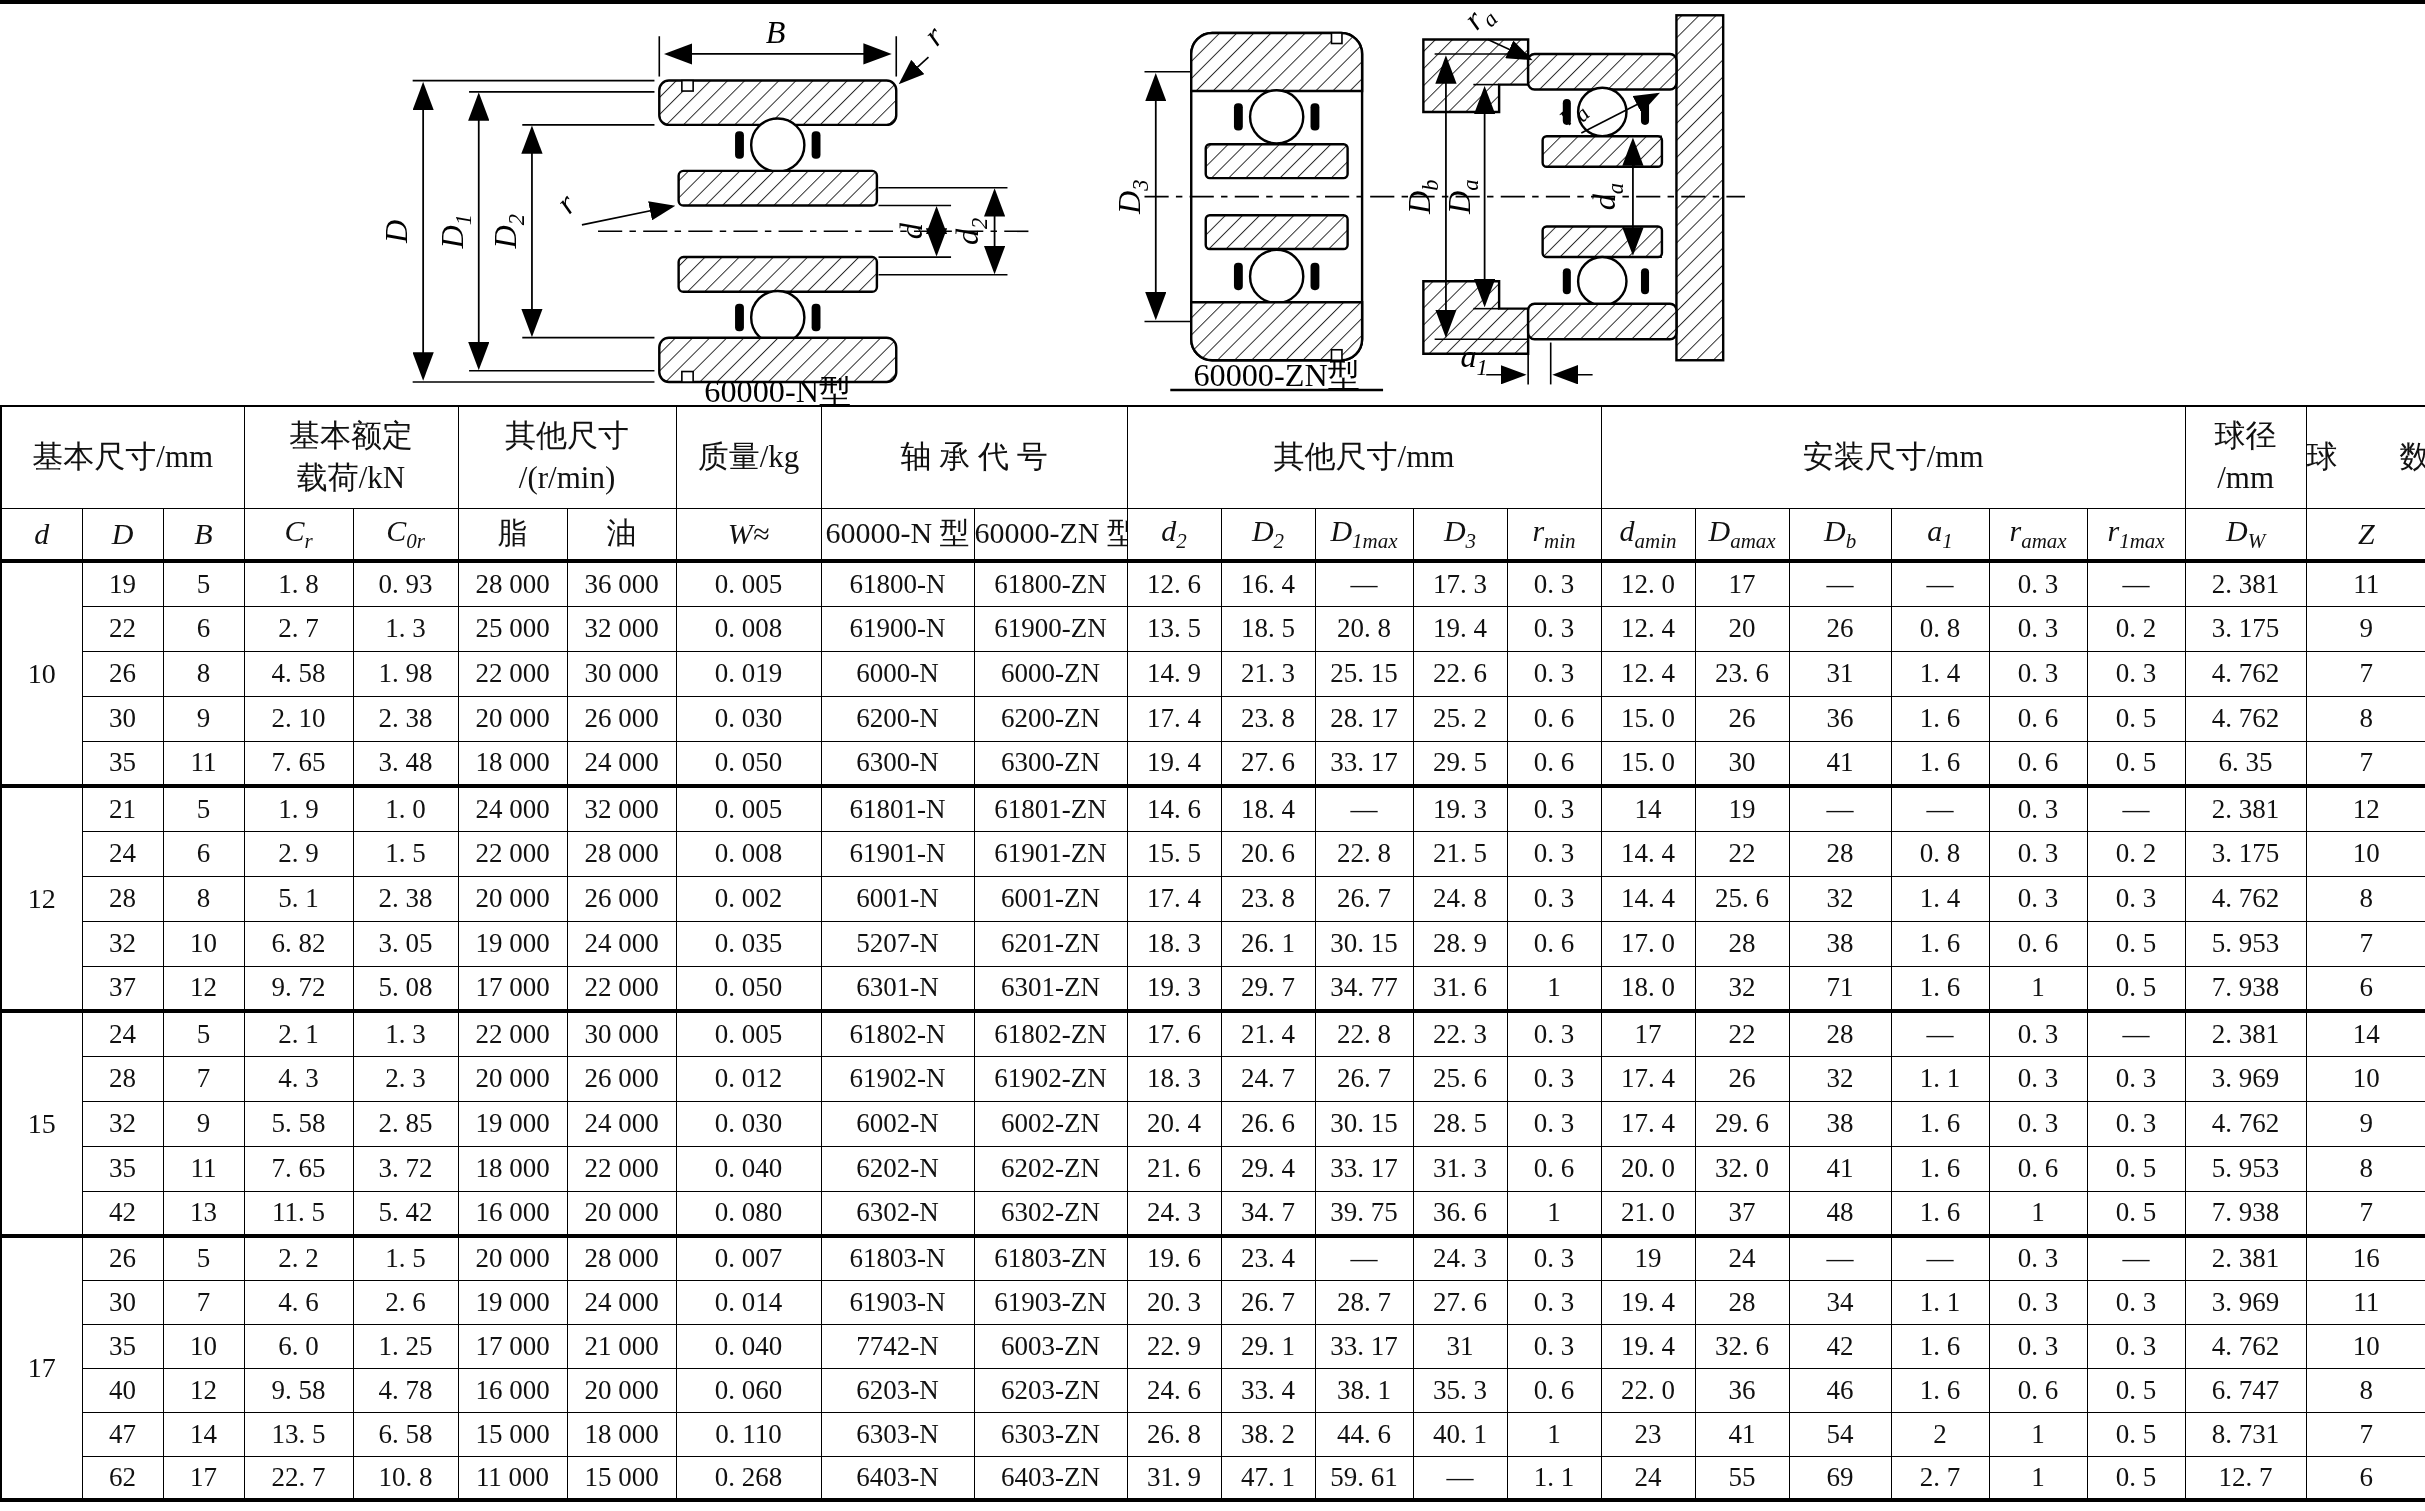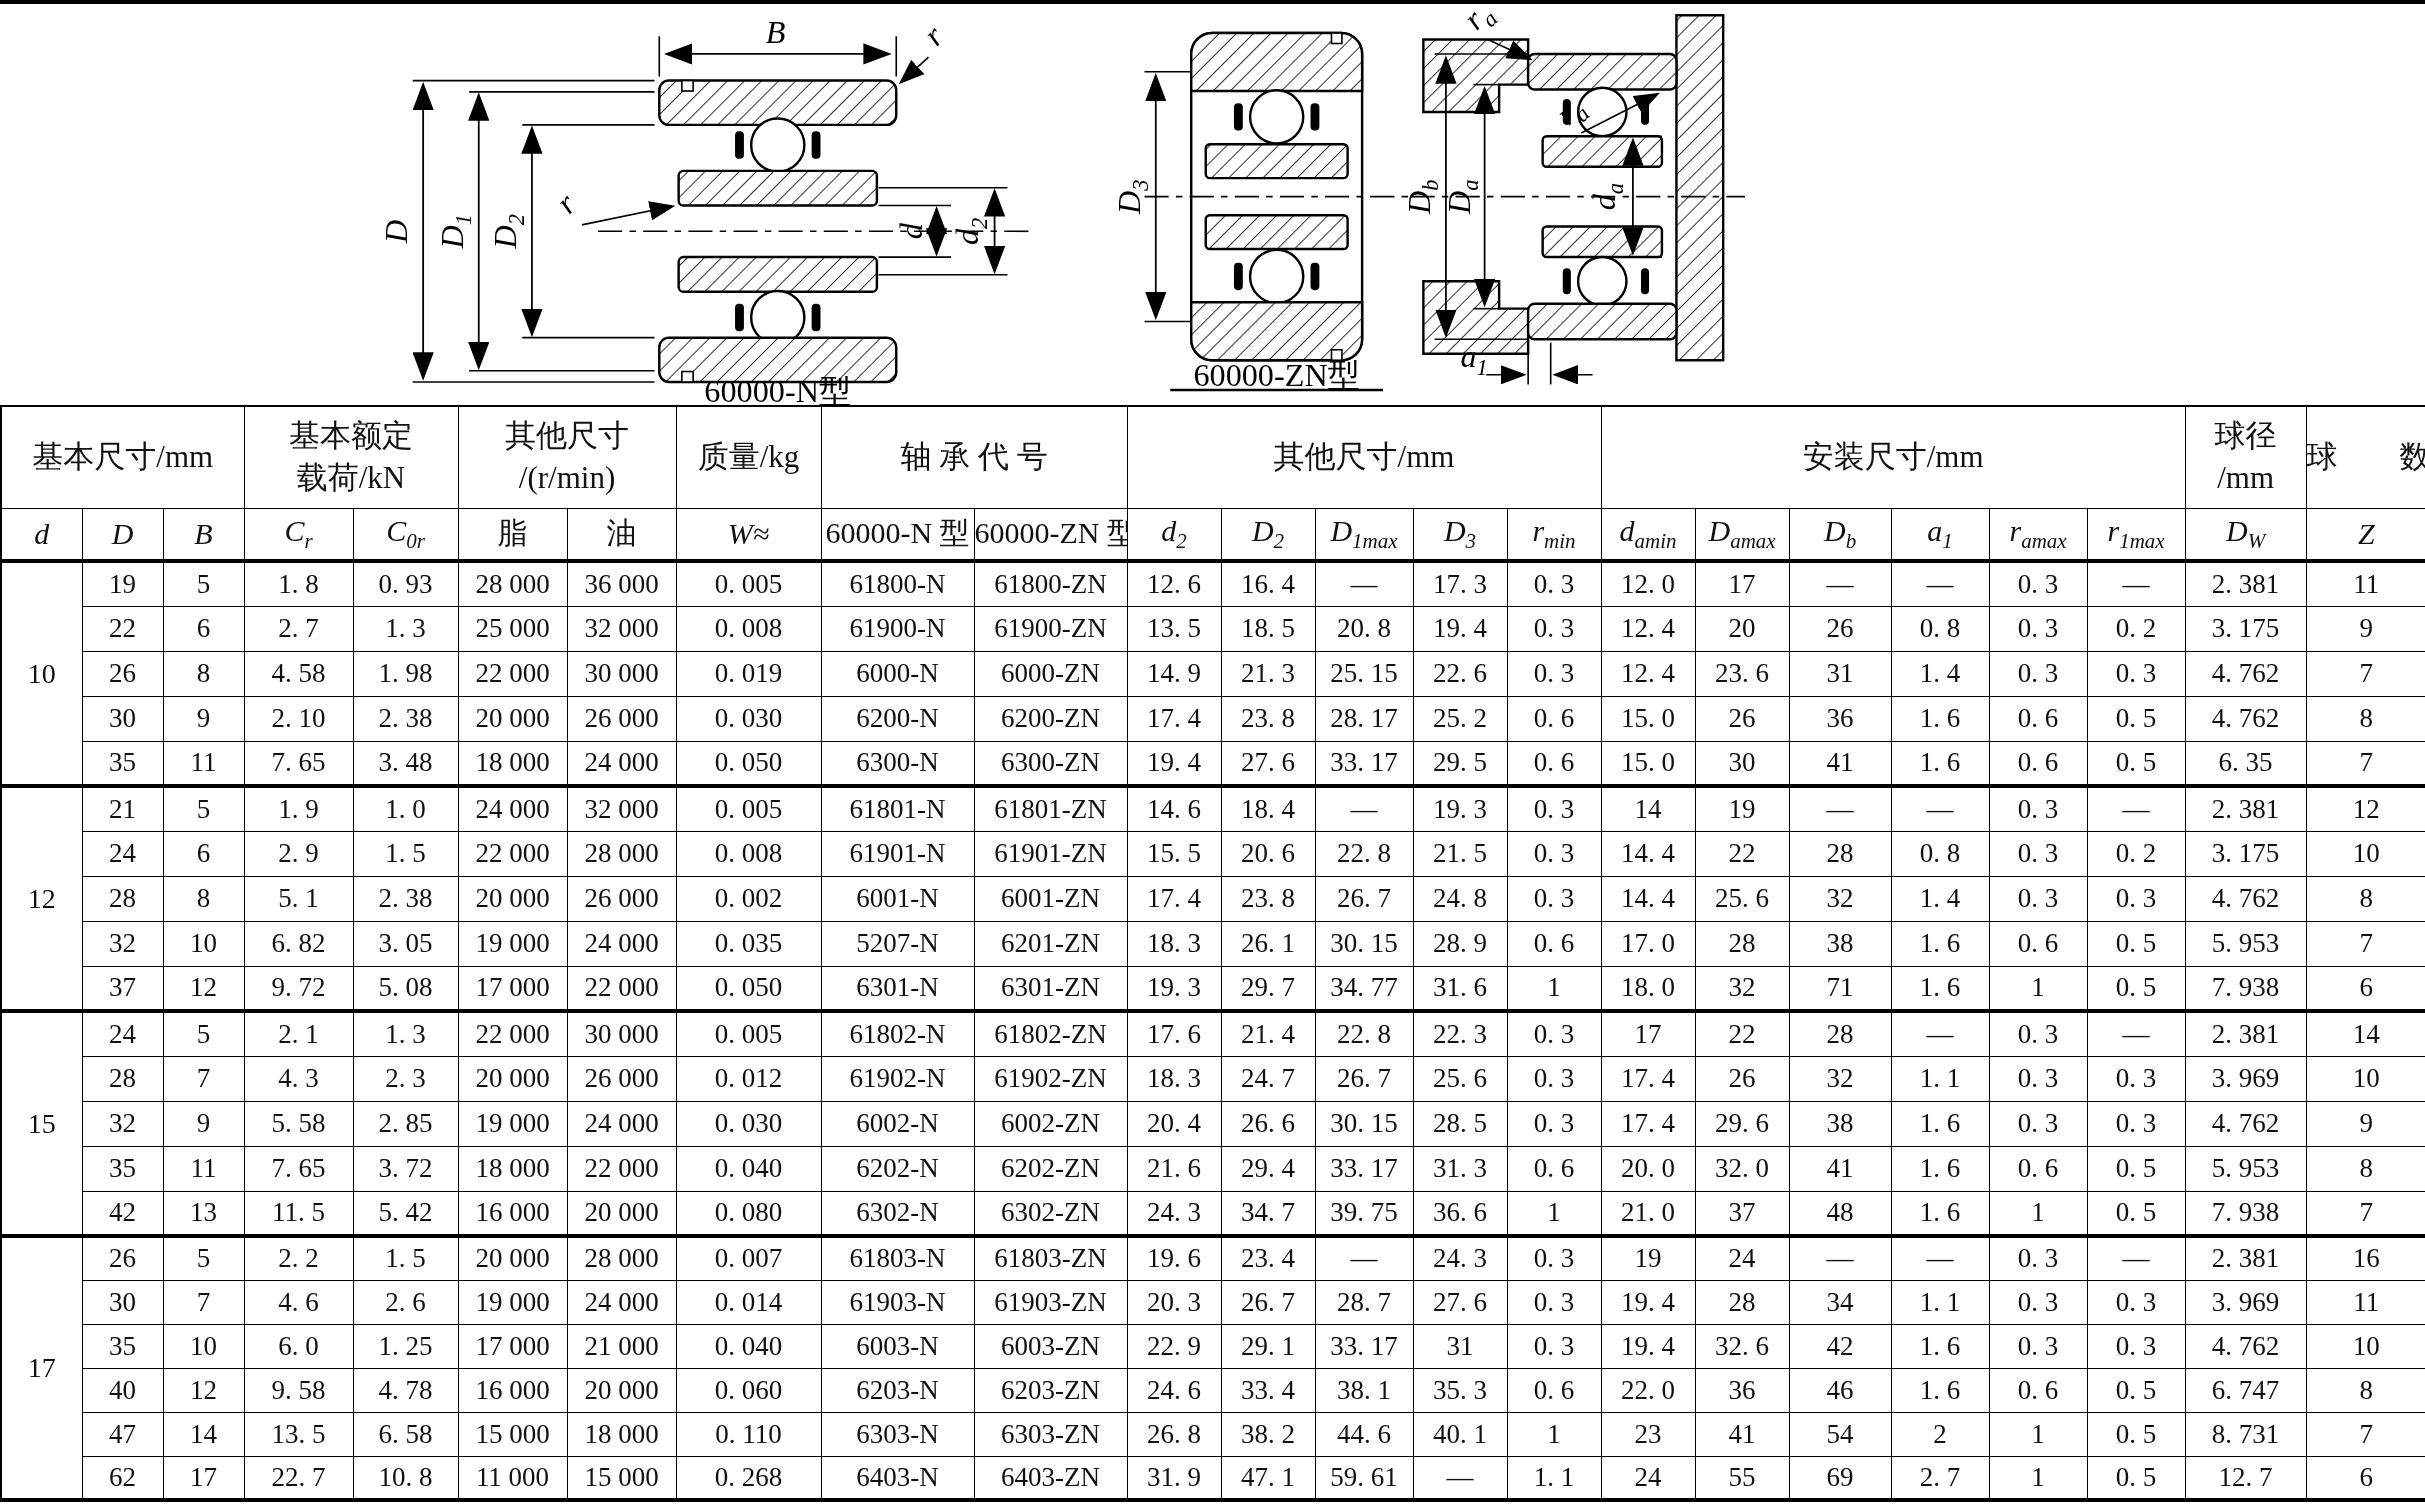--- a/index.html
+++ b/index.html
@@ -714,21 +714,21 @@
           <td>11</td>
         </tr>
         <tr class="g4">
           <td>35</td>
           <td>10</td>
           <td>6. 0</td>
           <td>1. 25</td>
           <td>17 000</td>
           <td>21 000</td>
           <td>0. 040</td>
-          <td>6003-N</td>
+          <td>7742-N</td>
           <td>6003-ZN</td>
           <td>22. 9</td>
           <td>29. 1</td>
           <td>33. 17</td>
           <td>31</td>
           <td>0. 3</td>
           <td>19. 4</td>
           <td>32. 6</td>
           <td>42</td>
           <td>1. 6</td>

